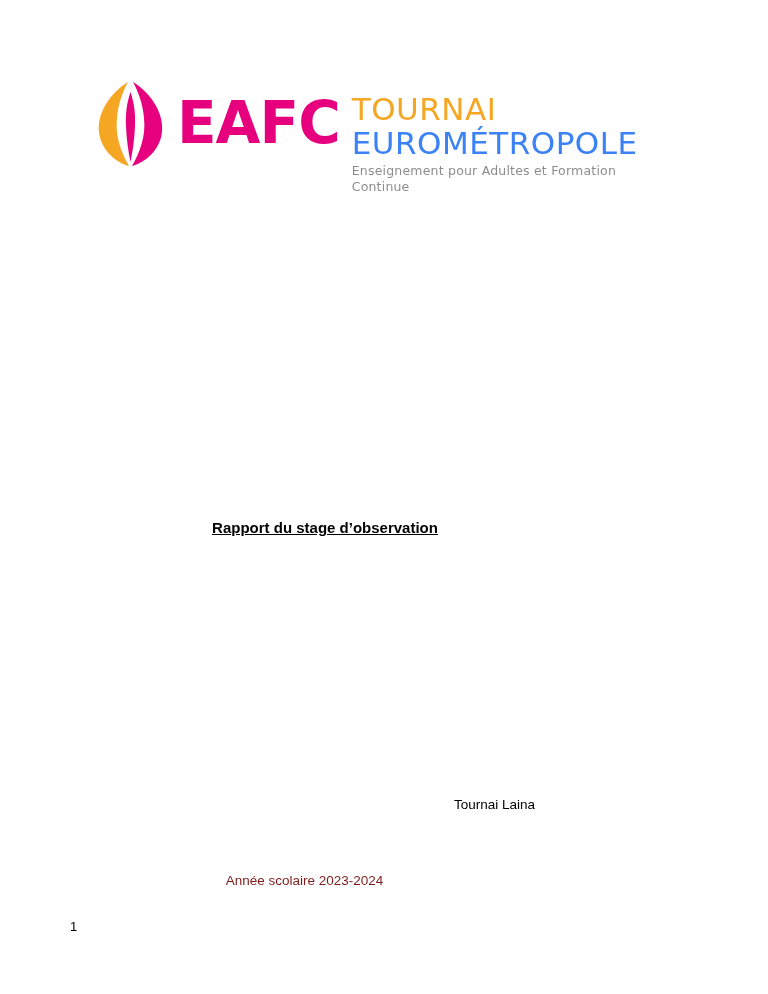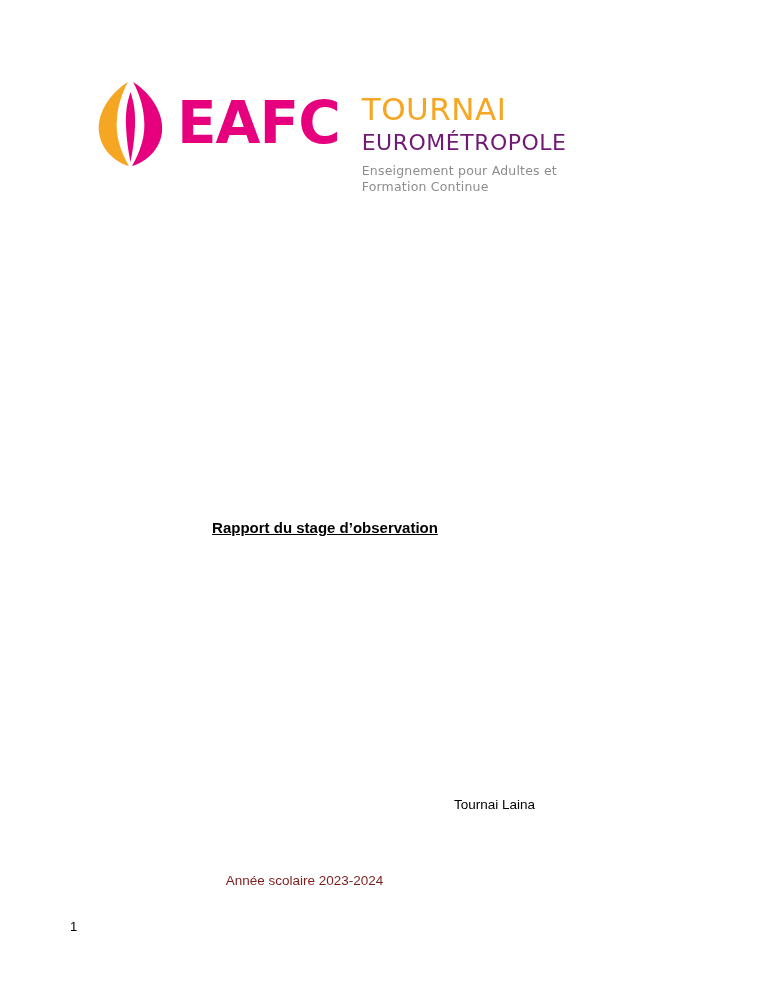--- a/index.html
+++ b/index.html
@@ -47,35 +47,35 @@
   .logo-eafc {
     font-family: "DejaVu Sans", sans-serif;
     font-weight: bold;
     font-size: 58px;
     line-height: 58px;
     letter-spacing: -1px;
     color: #e6007e;
     margin-top: 16px;
   }
   .logo-right {
-    margin-left: 22px;
+    margin-left: 12px;
     margin-top: 14px;
   }
   .logo-tournai {
     font-family: "DejaVu Sans", sans-serif;
     font-size: 31px;
     line-height: 34px;
     color: #f5a623;
     letter-spacing: 0.5px;
   }
   .logo-euro {
     font-family: "DejaVu Sans", sans-serif;
-    font-size: 22px;
+    font-size: 31px;
     line-height: 34px;
-    color: #701a75;
+    color: #3b82f6;
     letter-spacing: 0.5px;
   }
   .logo-tagline {
     font-family: "DejaVu Sans", sans-serif;
     font-size: 12.5px;
     line-height: 16px;
     color: #8d8d8d;
     margin-top: 3px;
     letter-spacing: 0.2px;
   }

